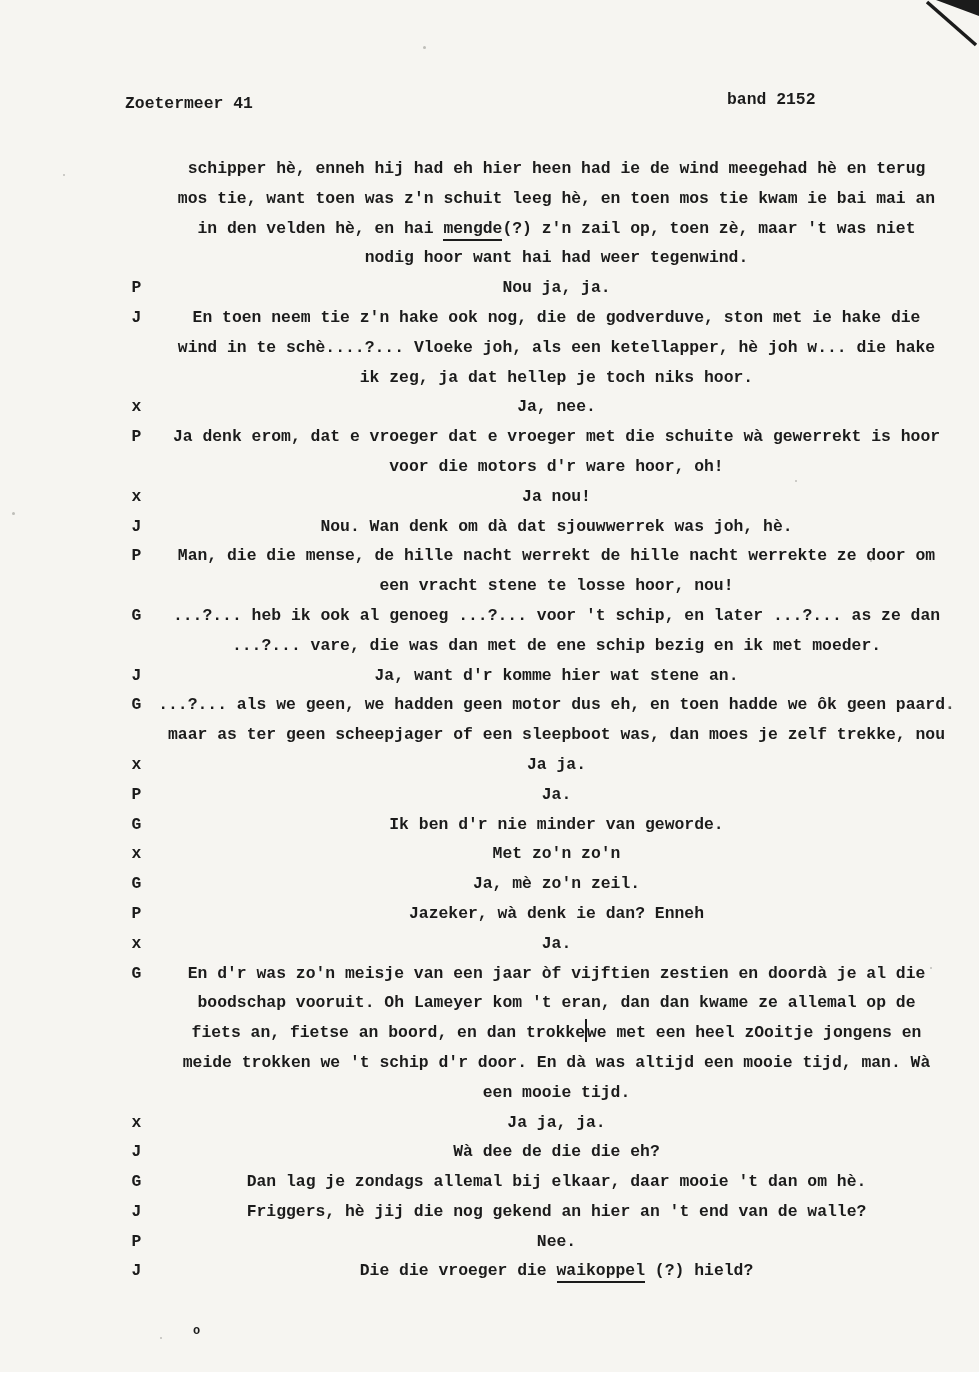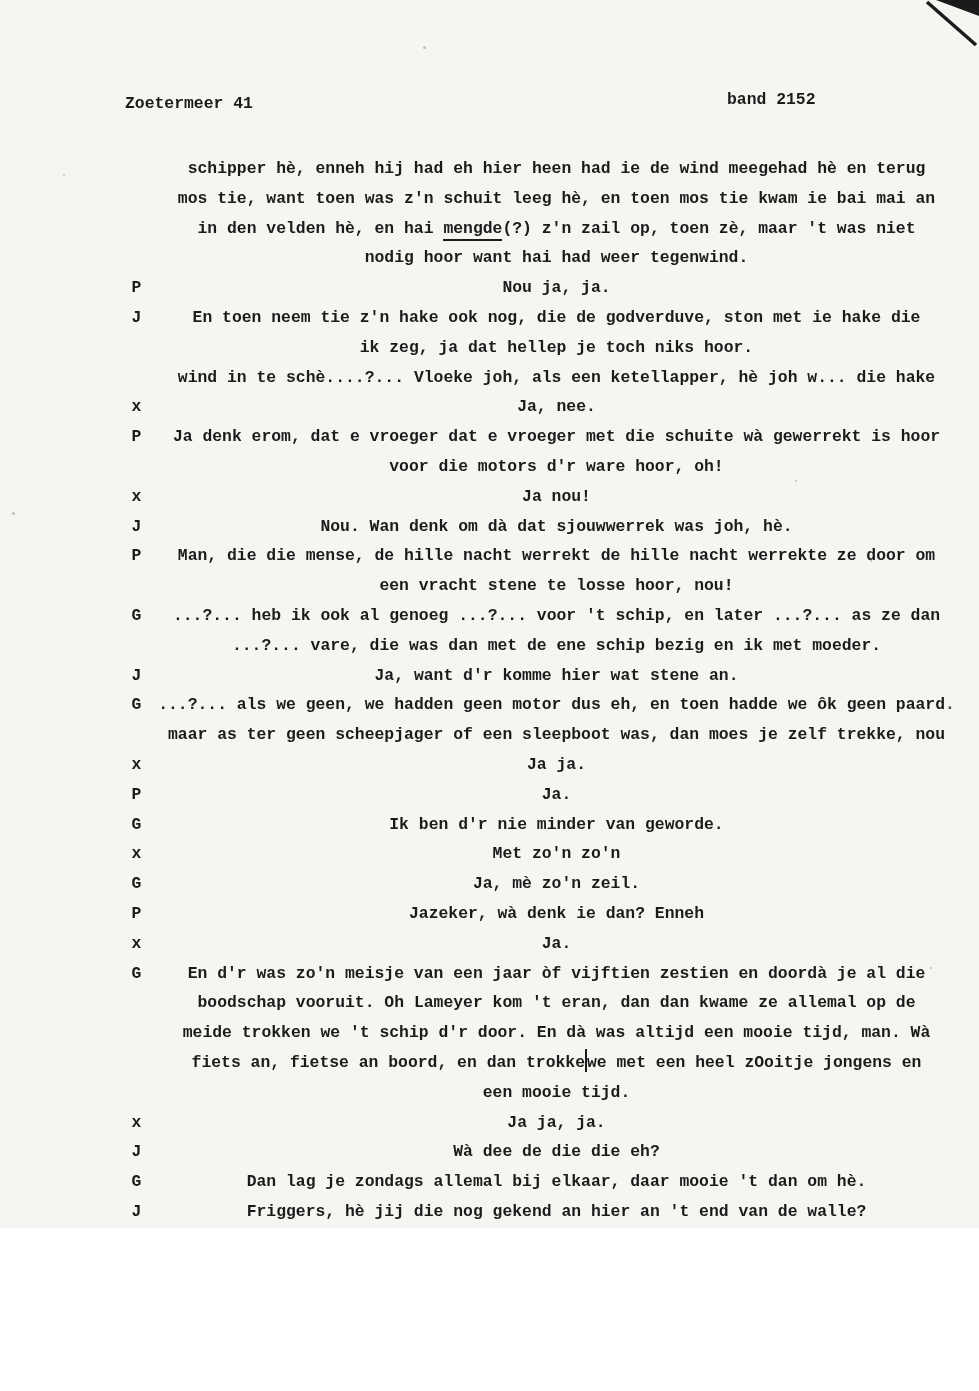--- a/index.html
+++ b/index.html
@@ -1,18 +1,18 @@
 <!DOCTYPE html>
 <html style="--paper: #f6f5f1; --ink: #1b1b1b;"><head>
 <meta charset="utf-8">
 <style>
   html,body{margin:0;padding:0;background:#ffffff;}
   .page{
     position:relative;
-    width:979px;height:1228px;
+    width:979px;height:1372px;
     box-sizing:border-box;
     background:var(--paper,#f6f5f1);
     color:var(--ink,#1b1b1b);
     font-family:"Liberation Mono","DejaVu Sans Mono",monospace;
     font-weight:700;
     font-size:16.4px;
     line-height:29.8px;
     padding:92px 14px 16px 125px;
     overflow:hidden;
   }
@@ -57,22 +57,22 @@
       <div class="utt">
         <span class="speaker">P</span>
         <div class="ubody">
           <div class="line"><span>Nou ja, ja.</span></div>
         </div>
       </div>
       <div class="utt">
         <span class="speaker">J</span>
         <div class="ubody">
           <div class="line"><span>En toen neem tie z'n hake ook nog, die de godverduve, ston met ie hake die</span></div>
+          <div class="line"><span>wind in te schè....?... Vloeke joh, als een ketellapper, hè joh w... die hake</span></div>
           <div class="line"><span>ik zeg, ja dat hellep je toch niks hoor.</span></div>
-          <div class="line"><span>wind in te schè....?... Vloeke joh, als een ketellapper, hè joh w... die hake</span></div>
         </div>
       </div>
       <div class="utt">
         <span class="speaker">x</span>
         <div class="ubody">
           <div class="line"><span>Ja, nee.</span></div>
         </div>
       </div>
       <div class="utt">
         <span class="speaker">P</span>
@@ -160,22 +160,22 @@
         <span class="speaker">x</span>
         <div class="ubody">
           <div class="line"><span>Ja.</span></div>
         </div>
       </div>
       <div class="utt">
         <span class="speaker">G</span>
         <div class="ubody">
           <div class="line"><span>En d'r was zo'n meisje van een jaar òf vijftien zestien en doordà je al die</span></div>
           <div class="line"><span>boodschap vooruit. Oh Lameyer kom 't eran, dan dan kwame ze allemal op de</span></div>
+          <div class="line"><span>fiets an, fietse an boord, en dan trokke</span><span class="vbar"></span><span>we met een heel zOoitje jongens en</span></div>
           <div class="line"><span>meide trokken we 't schip d'r door. En dà was altijd een mooie tijd, man. Wà</span></div>
-          <div class="line"><span>fiets an, fietse an boord, en dan trokke</span><span class="vbar"></span><span>we met een heel zOoitje jongens en</span></div>
           <div class="line"><span>een mooie tijd.</span></div>
         </div>
       </div>
       <div class="utt">
         <span class="speaker">x</span>
         <div class="ubody">
           <div class="line"><span>Ja ja, ja.</span></div>
         </div>
       </div>
       <div class="utt">

